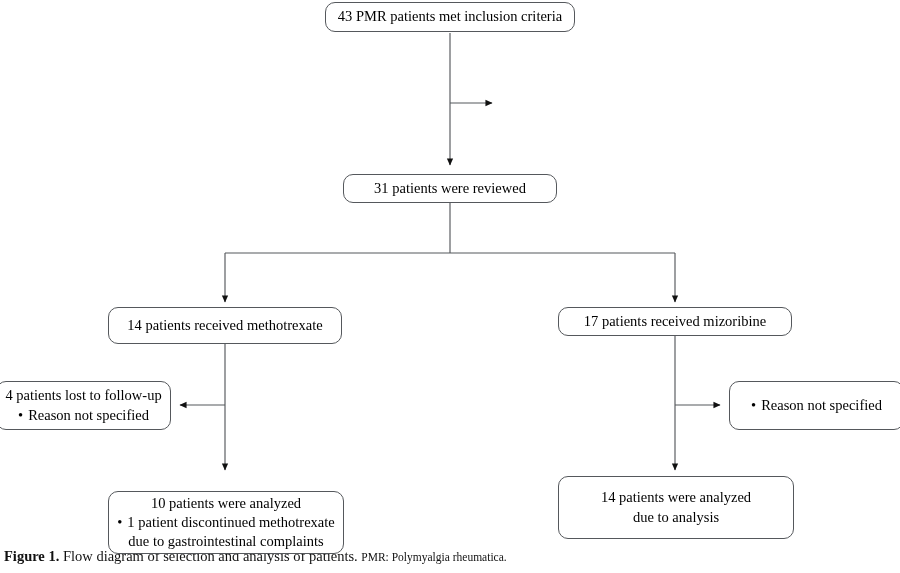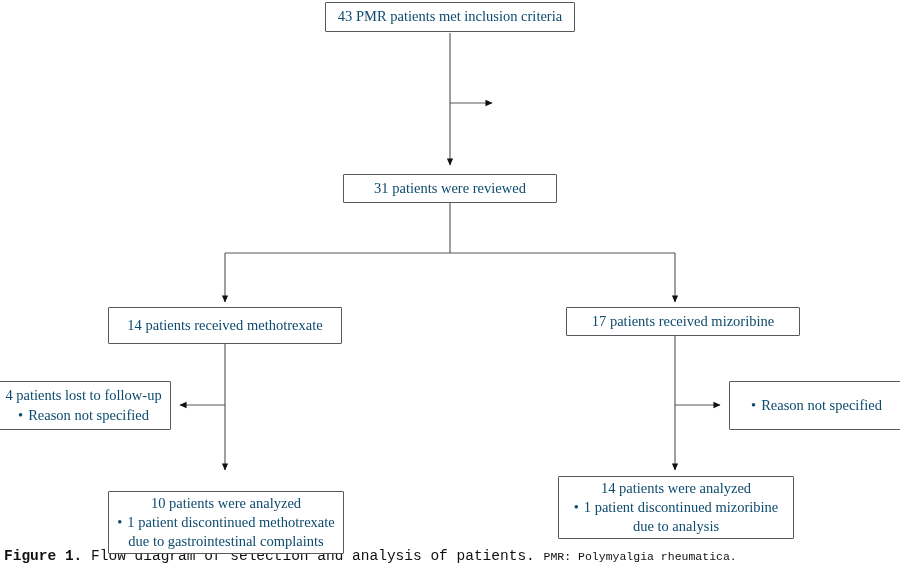--- a/index.html
+++ b/index.html
@@ -23,49 +23,49 @@
     top: 0;
     width: 900px;
     height: 573px;
     pointer-events: none;
   }
   .node {
     position: absolute;
     box-sizing: border-box;
     background: #ffffff;
     border: 1px solid #55585c;
-    border-radius: 1px;
+    border-radius: 10px;
     display: flex;
     flex-direction: column;
     align-items: center;
     justify-content: center;
     font-family: "Liberation Serif", "DejaVu Serif", serif;
     font-size: 14.5px;
     line-height: 1.32;
-    color: #0c4a6e;
+    color: #000000;
     text-align: center;
     padding: 4px 10px;
     z-index: 2;
   }
   .node .ln {
     white-space: nowrap;
   }
   .node .ln.bullet::before {
     content: "\2022";
     margin-right: 5px;
   }
   .node .ln.cont {
     white-space: nowrap;
   }
   #caption {
     position: absolute;
     left: 4px;
     top: 548px;
     width: 892px;
-    font-family: Liberation Mono, monospace;
+    font-family: Liberation Serif, serif;
     font-size: 14.5px;
     color: #111111;
     white-space: nowrap;
   }
   #caption .fignum {
     font-weight: bold;
   }
   #caption .captext {
     font-weight: normal;
   }
@@ -109,42 +109,41 @@
 
 
   <div class="node" style="left:343px; top:174px; width:214px; height:29px;">
     <div class="ln">31 patients were reviewed</div>
   </div>
 
   <div class="node" style="left:108px; top:307px; width:234px; height:37px;">
     <div class="ln">14 patients received methotrexate</div>
   </div>
 
-  <div class="node" style="left:558px; top:307px; width:234px; height:29px;margin-left:8px;">
+  <div class="node" style="left:558px; top:307px; width:234px; height:29px;">
     <div class="ln">17 patients received mizoribine</div>
   </div>
 
   <div class="node" style="left:-4px; top:381px; width:175px; height:49px;">
     <div class="ln">4 patients lost to follow-up</div>
     <div class="ln bullet">Reason not specified</div>
   </div>
 
   <div class="node" style="left:729px; top:381px; width:175px; height:49px;">
     <div class="ln bullet">Reason not specified</div>
   </div>
 
   <div class="node" style="left:108px; top:476px; width:236px; height:63px;margin-top:15px;">
     <div class="ln">10 patients were analyzed</div>
     <div class="ln bullet">1 patient discontinued methotrexate</div>
     <div class="ln cont">due to gastrointestinal complaints</div>
   </div>
 
   <div class="node" style="left:558px; top:476px; width:236px; height:63px;">
     <div class="ln">14 patients were analyzed</div>
-    <div class="ln bullet">1 patient discontinued mizoribine</div>
     <div class="ln cont">due to analysis</div>
   </div>
 
   <div id="caption">
     <span class="fignum">Figure 1.</span>
     <span class="captext">Flow diagram of selection and analysis of patients.</span>
     <span class="abbr">PMR: Polymyalgia rheumatica.</span>
   </div>
 
 </div>

